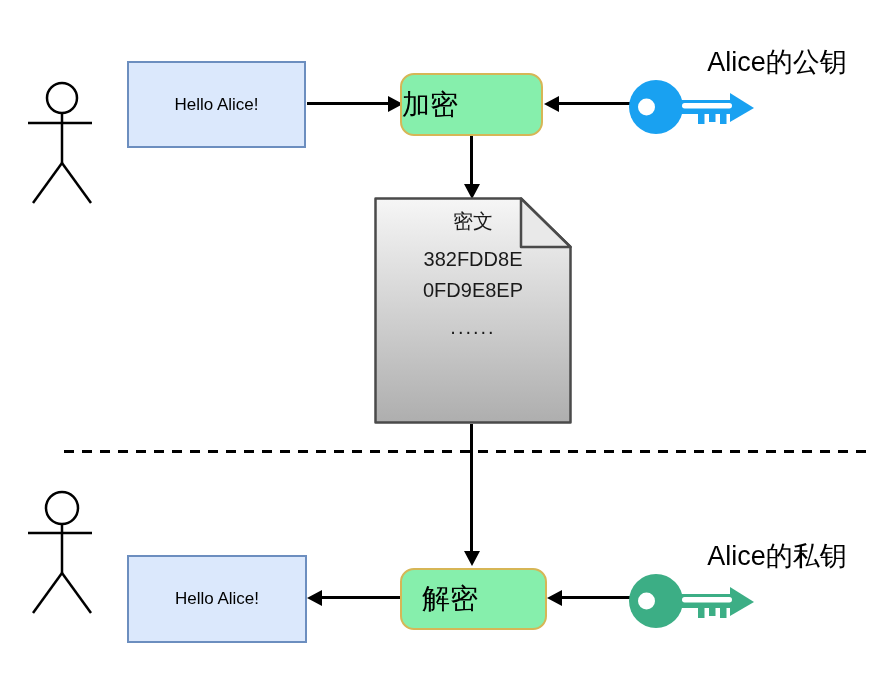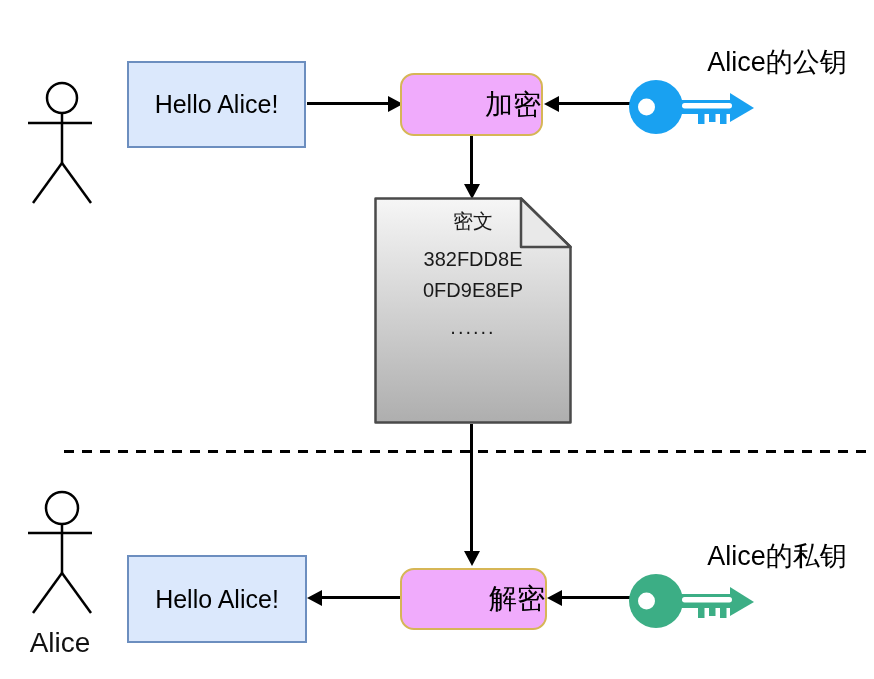--- a/index.html
+++ b/index.html
@@ -18,30 +18,30 @@
     font-size:28px;
     text-align:center;
     color:#111;
   }
 
   
   .msg-box{
     background:#dbe8fc;
     border:2px solid #6c8ebf;
     display:flex;align-items:center;justify-content:center;
-    font-size:25px;
+    font-size:17px;
     box-sizing:border-box;
   }
 
   
   .proc-box{
-    background:#f0abfc;
+    background:#86efac;
     border:2px solid #d6b656;
     border-radius:14px;
-    display:flex;align-items:center;justify-content:flex-end;
+    display:flex;align-items:center;justify-content:flex-start;
     font-size:28px;
     box-sizing:border-box;
   }
 
   
   .key-label{
     font-size:27px;
     text-align:center;
     white-space:nowrap;
   }
@@ -136,21 +136,20 @@
 
   <div class="abs dashed" style="left:64px;top:450px;width:802px;"></div>
 
   <svg class="abs" style="left:25px;top:488px;" width="75" height="128" viewBox="0 0 75 128">
     <circle cx="37" cy="20" r="16" fill="#ffffff" stroke="#000" stroke-width="2.5"></circle>
     <line x1="37" y1="36" x2="37" y2="85" stroke="#000" stroke-width="2.5"></line>
     <line x1="3" y1="45" x2="67" y2="45" stroke="#000" stroke-width="2.5"></line>
     <line x1="37" y1="85" x2="8" y2="125" stroke="#000" stroke-width="2.5"></line>
     <line x1="37" y1="85" x2="66" y2="125" stroke="#000" stroke-width="2.5"></line>
   </svg>
-  <div class="abs actor-label" style="left:10px;top:627px;width:100px;">Alice</div>
 
   <div class="abs msg-box" style="left:127px;top:555px;width:180px;height:88px;">
     <span>Hello Alice!</span>
   </div>
 
   <div class="abs h-line" style="left:319px;top:596px;width:81px;"></div>
   <div class="abs tri-left" style="left:307px;top:590px;"></div>
 
   <div class="abs proc-box" style="left:400px;top:568px;width:147px;height:62px;padding-left:20px;">
     <span>解密</span>

